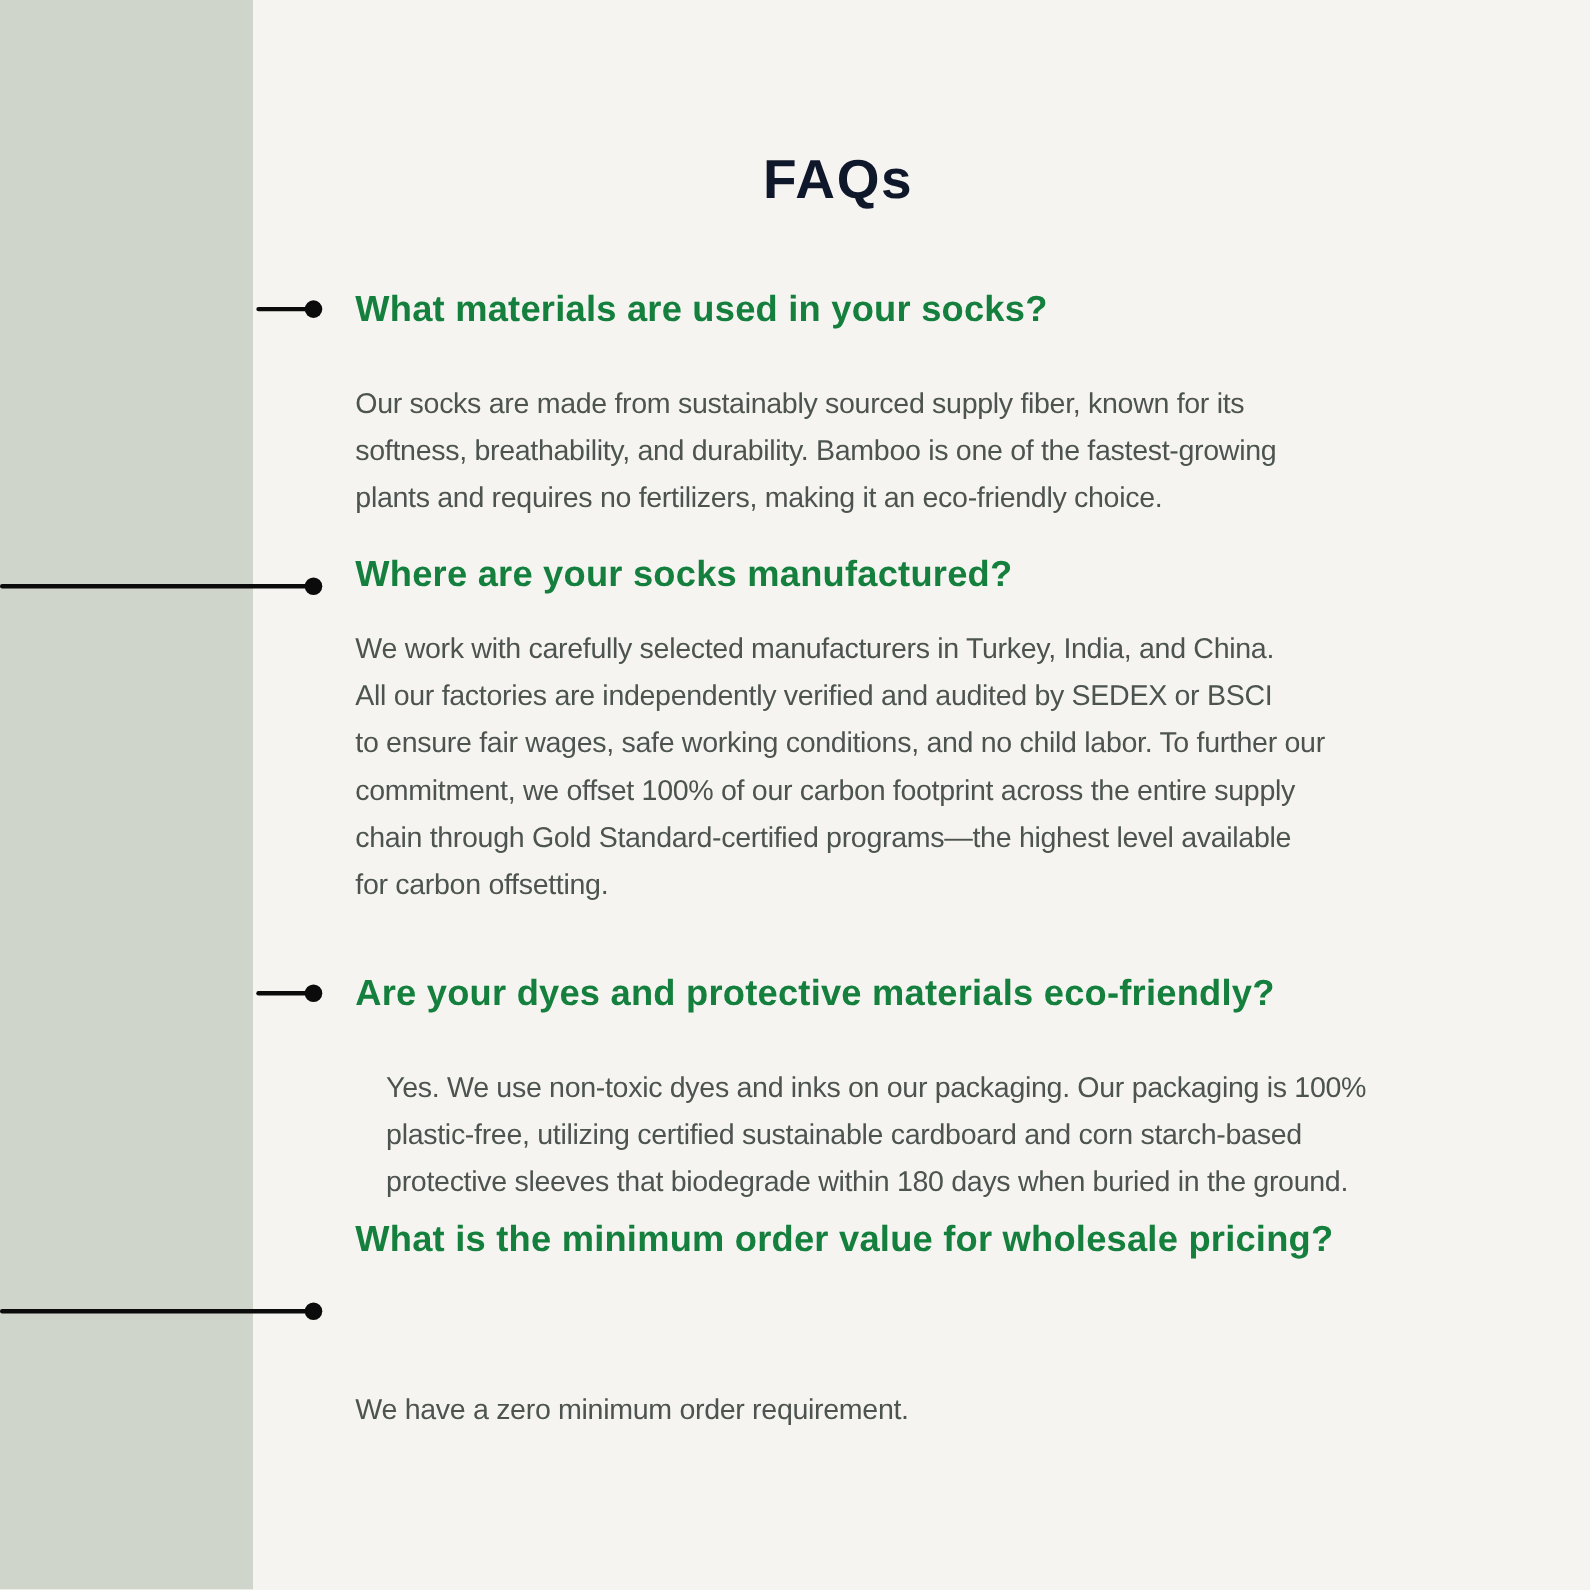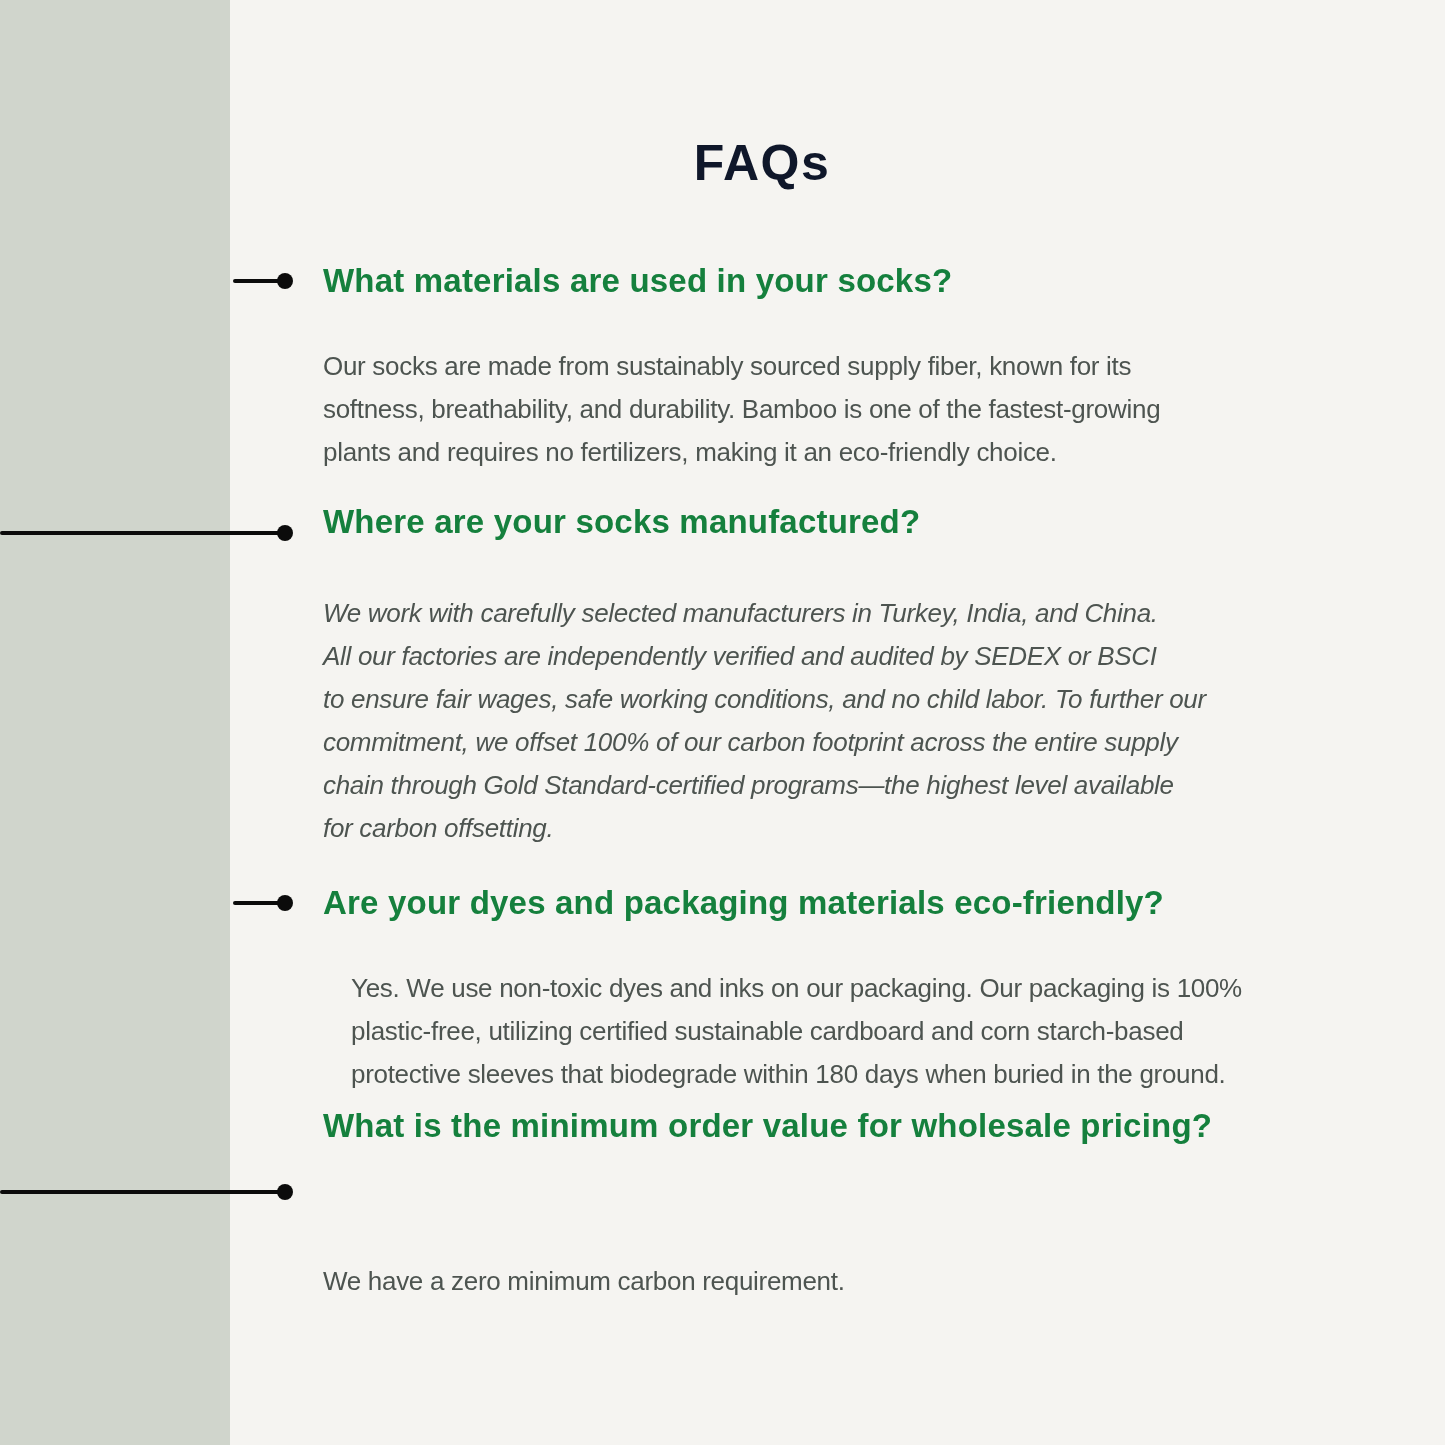--- a/index.html
+++ b/index.html
@@ -65,21 +65,21 @@
   .connector-dot {
     position: absolute;
     width: 16px;
     height: 16px;
     border-radius: 50%;
     background: #0B0B0B;
     left: 277px;
   }
   
   #q1 { top: 263px; }  #a1 { top: 345px; }
-  #q2 { top: 504px; }  #a2 { top: 592px; font-style: italic; }
+  #q2 { top: 504px; }  #a2 { top: 568px; }
   #q3 { top: 885px; }  #a3 { top: 967px; margin-left: 28px; }
   #q4 { top: 1108px; } #a4 { top: 1260px; }
 
   #line1 { top: 279px;  left: 233px; width: 53px; }
   #dot1  { top: 273px; }
   #line2 { top: 531px;  left: 0;     width: 286px; }
   #dot2  { top: 525px; }
   #line3 { top: 901px;  left: 233px; width: 53px; }
   #dot3  { top: 895px; }
   #line4 { top: 1190px; left: 0;     width: 286px; }
@@ -104,21 +104,21 @@
 <div class="question" id="q2">Where are your socks manufactured?</div>
 <div class="answer" id="a2">We work with carefully selected manufacturers in Turkey, India, and China.
 All our factories are independently verified and audited by SEDEX or BSCI
 to ensure fair wages, safe working conditions, and no child labor. To further our
 commitment, we offset 100% of our carbon footprint across the entire supply
 chain through Gold Standard-certified programs—the highest level available
 for carbon offsetting.</div>
 
 <div class="connector-line" id="line3"></div>
 <div class="connector-dot" id="dot3"></div>
-<div class="question" id="q3">Are your dyes and packaging materials eco-friendly?</div>
+<div class="question" id="q3">Are your dyes and protective materials eco-friendly?</div>
 <div class="answer" id="a3">Yes. We use non-toxic dyes and inks on our packaging. Our packaging is 100%
 plastic-free, utilizing certified sustainable cardboard and corn starch-based
 protective sleeves that biodegrade within 180 days when buried in the ground.</div>
 
 <div class="connector-line" id="line4"></div>
 <div class="connector-dot" id="dot4"></div>
 <div class="question" id="q4">What is the minimum order value for wholesale pricing?</div>
-<div class="answer" id="a4">We have a zero minimum carbon requirement.</div>
+<div class="answer" id="a4">We have a zero minimum order requirement.</div>
 
 </body></html>

